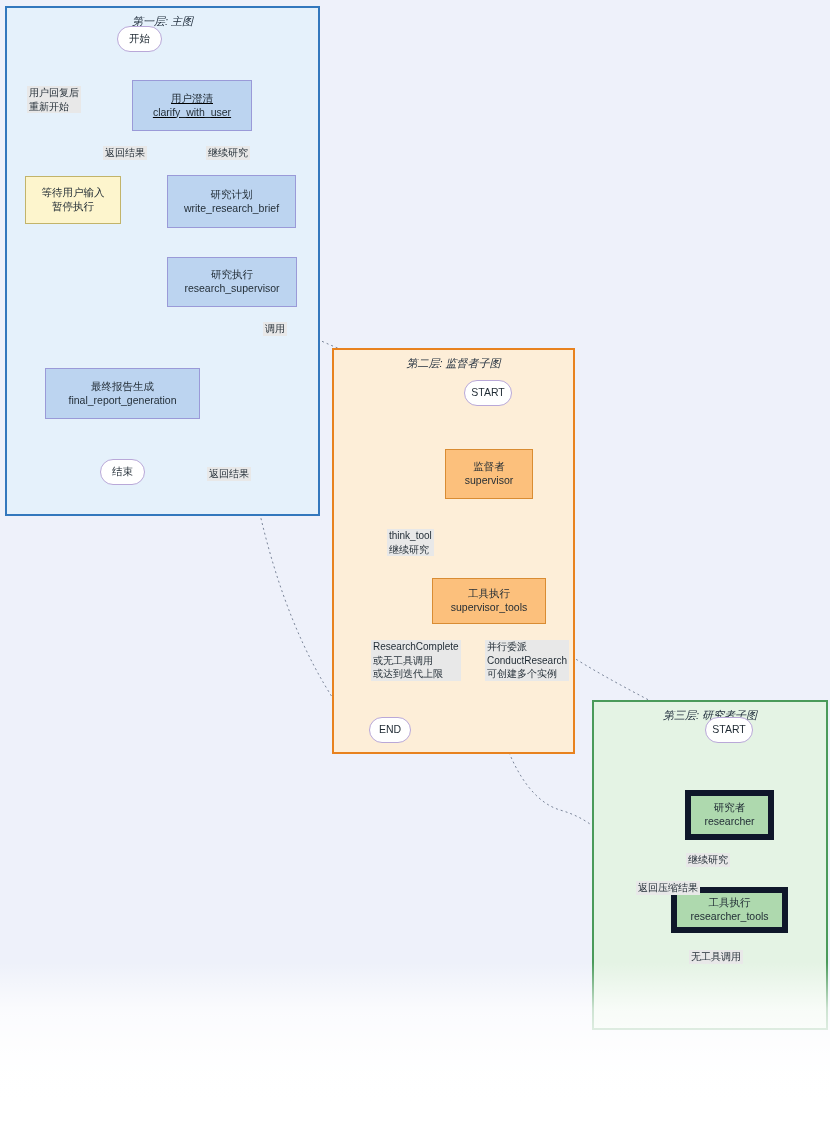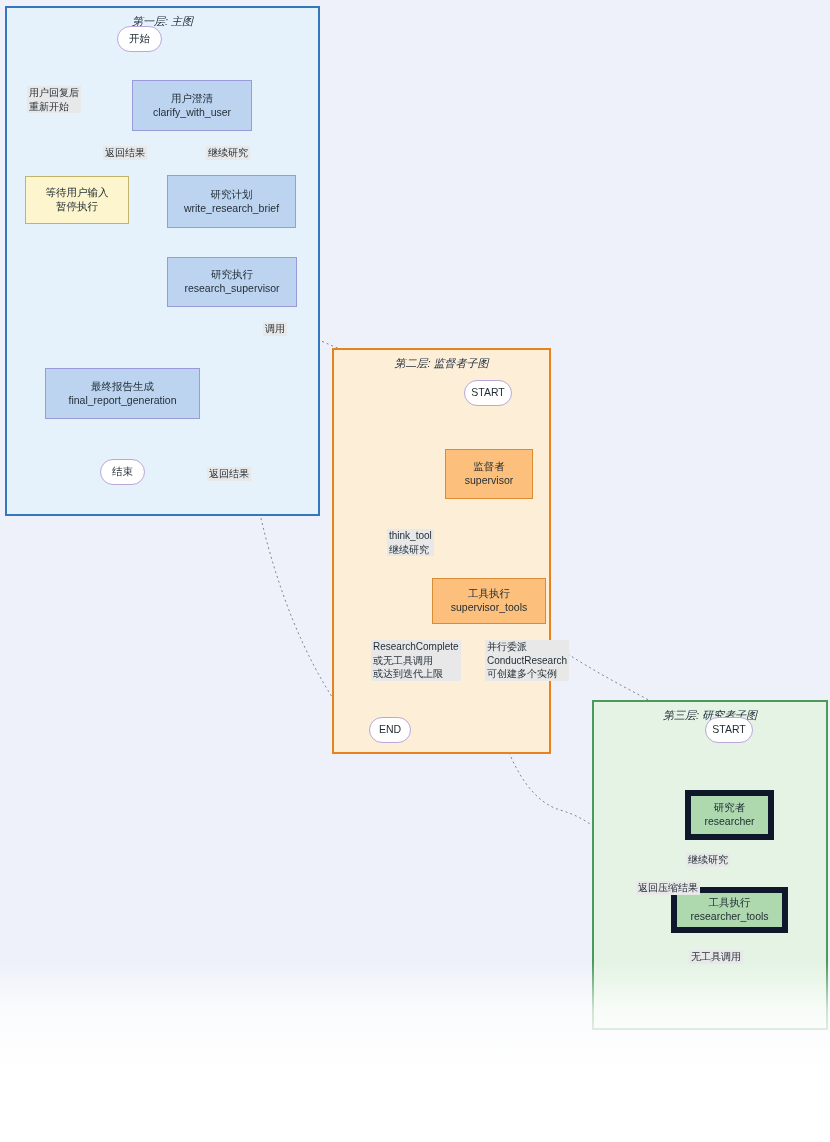--- a/index.html
+++ b/index.html
@@ -38,21 +38,21 @@
     color: #23303f;
     white-space: nowrap;
     font-style: italic;
   }
   .sg1 {
     left: 5px; top: 6px; width: 315px; height: 510px;
     background: #e5f1fb;
     border: 2px solid #3378bd;
   }
   .sg2 {
-    left: 332px; top: 348px; width: 219px; height: 406px;
+    left: 332px; top: 348px; width: 243px; height: 406px;
     background: #fdeed8;
     border: 2px solid #e8821e;
   }
   .sg3 {
     left: 592px; top: 700px; width: 236px; height: 330px;
     background: #e4f3e4;
     border: 2px solid #4a9a5a;
   }
 
   
@@ -188,26 +188,26 @@
     <div class="sg-title">第二层: 监督者子图</div>
   </div>
   <div class="subgraph sg3">
     <div class="sg-title">第三层: 研究者子图</div>
   </div>
 
   <div class="node n-term" style="left:117px;top:26px;width:45px;height:26px;">
     <span class="ln-cn">开始</span>
   </div>
 
-  <div class="node n-blue" style="left:132px;top:80px;width:120px;height:51px;">
+  <div class="node n-blue" style="left:132px;top:80px;width:120px;height:51px;text-decoration:underline;">
     <span class="ln-cn">用户澄清</span>
     <span class="ln-en">clarify_with_user</span>
   </div>
 
-  <div class="node n-yellow" style="left:25px;top:176px;width:104px;height:48px;">
+  <div class="node n-yellow" style="left:25px;top:176px;width:96px;height:48px;">
     <span class="ln-cn">等待用户输入</span>
     <span class="ln-en">暂停执行</span>
   </div>
 
   <div class="node n-blue" style="left:167px;top:175px;width:129px;height:53px;">
     <span class="ln-cn">研究计划</span>
     <span class="ln-en">write_research_brief</span>
   </div>
 
   <div class="node n-blue" style="left:167px;top:257px;width:130px;height:50px;">

